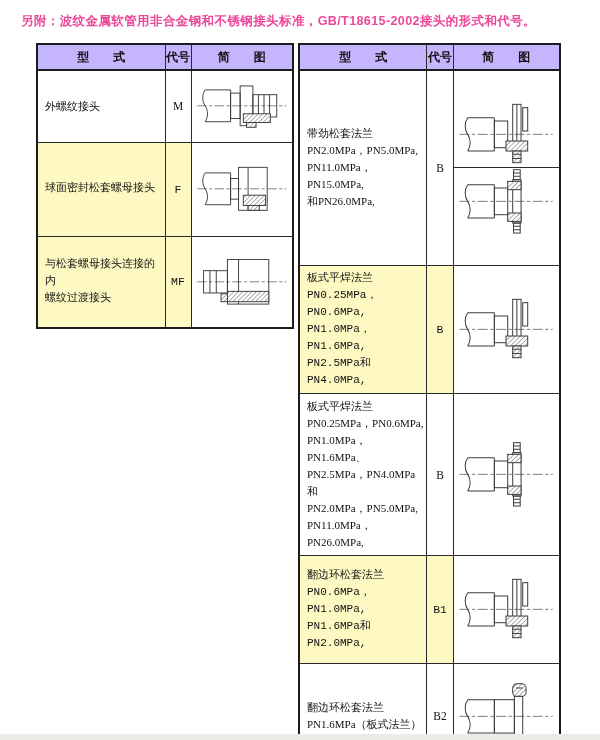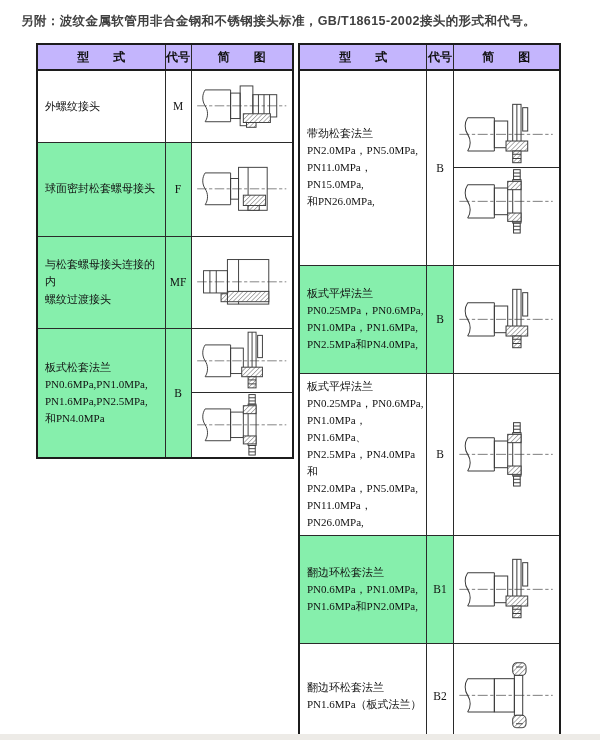--- a/index.html
+++ b/index.html
@@ -2,21 +2,21 @@
 <html><head>
 <meta charset="utf-8">
 <style>
   html,body{margin:0;padding:0;}
   body{
     width:600px;height:740px;background:#ffffff;position:relative;
     font-family:"Liberation Sans", sans-serif;color:#111;overflow:hidden;
   }
   .title{
     padding:13px 10px 0 21px;font-size:12.5px;font-weight:bold;
-    letter-spacing:0.4px;color:#404040;
+    letter-spacing:0.4px;color:#ec4899;
   }
   .tables{display:flex;margin:13px 0 0 36px;align-items:flex-start;}
   table{border-collapse:collapse;table-layout:fixed;background:#fff;
         border:2px solid #1c1c1c;}
   table.t-left{width:258px;margin-right:4px;}
   table.t-right{width:263px;}
   th,td{border:1px solid #2a2a2a;padding:0;}
   thead th{
     background:#c4b5fd;height:24px;
     font-family:"Liberation Serif", serif;font-size:12px;font-weight:bold;
@@ -25,21 +25,21 @@
   .t-left col.c-type{width:128px}.t-left col.c-code{width:26px}.t-left col.c-diag{width:102px}
   .t-right col.c-type{width:127px}.t-right col.c-code{width:26px}.t-right col.c-diag{width:106px}
   td.type{
     font-family:"Liberation Serif", serif;font-size:11px;line-height:1.55;
     padding:4px 3px 4px 7px;white-space:pre-line;vertical-align:middle;margin-left:41px;
   }
   td.code{
     text-align:center;vertical-align:middle;
     font-family:"Liberation Serif", serif;font-size:11.5px;
   }
-  tr.hl td.type, tr.hl td.code{background:#86efac;}
+  tr.hl td.type, tr.hl td.code{background:#fef9c3;font-family:Liberation Mono, monospace;}
   td.diag{background:#fff;vertical-align:middle;}
   .stack{display:flex;flex-direction:column;height:100%;width:100%;}
   .dpane{flex:1;display:flex;align-items:center;justify-content:center;overflow:hidden;}
   .dpane + .dpane{border-top:1px solid #2a2a2a;}
   svg.diagram{stroke:#3c3c3c;fill:none;stroke-width:1.2;width:95%;height:92%;}
   
   .t-left tbody tr:nth-child(1){height:72px}
   .t-left tbody tr:nth-child(2){height:94px}
   .t-left tbody tr:nth-child(3){height:92px}
   .t-left tbody tr:nth-child(4){height:89px}
@@ -218,41 +218,20 @@
         <td class="diag">
           <div class="stack">
               <div class="dpane">
             <svg class="diagram" viewBox="0 0 120 80">
                   <use href="#sym-mf"></use>
                 </svg>
           </div>
             </div>
         </td>
       </tr>
-      <tr class="hl">
-        <td class="type">板式松套法兰
-PN0.6MPa,PN1.0MPa,
-PN1.6MPa,PN2.5MPa,
-和PN4.0MPa</td>
-        <td class="code">B</td>
-        <td class="diag">
-          <div class="stack">
-            <div class="dpane">
-              <svg class="diagram" viewBox="0 0 120 80">
-                  <use href="#sym-flange-a"></use>
-                </svg>
-            </div>
-            <div class="dpane">
-              <svg class="diagram" viewBox="0 0 120 80">
-                  <use href="#sym-flange-b"></use>
-                </svg>
-            </div>
-          </div>
-        </td>
-      </tr>
     </tbody>
   </table>
 
   <table class="t-right">
     <colgroup>
         <col class="c-type">
         <col class="c-code">
         <col class="c-diag">
       </colgroup>
     <thead>

